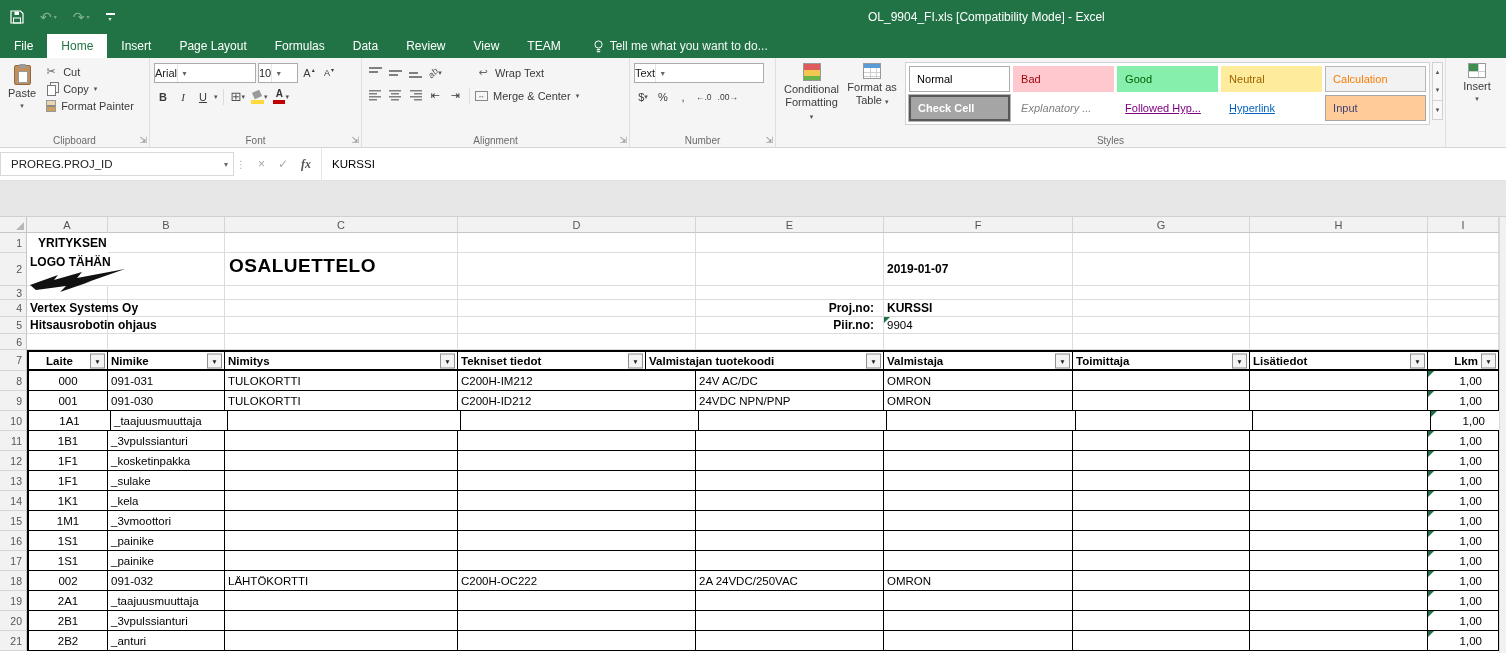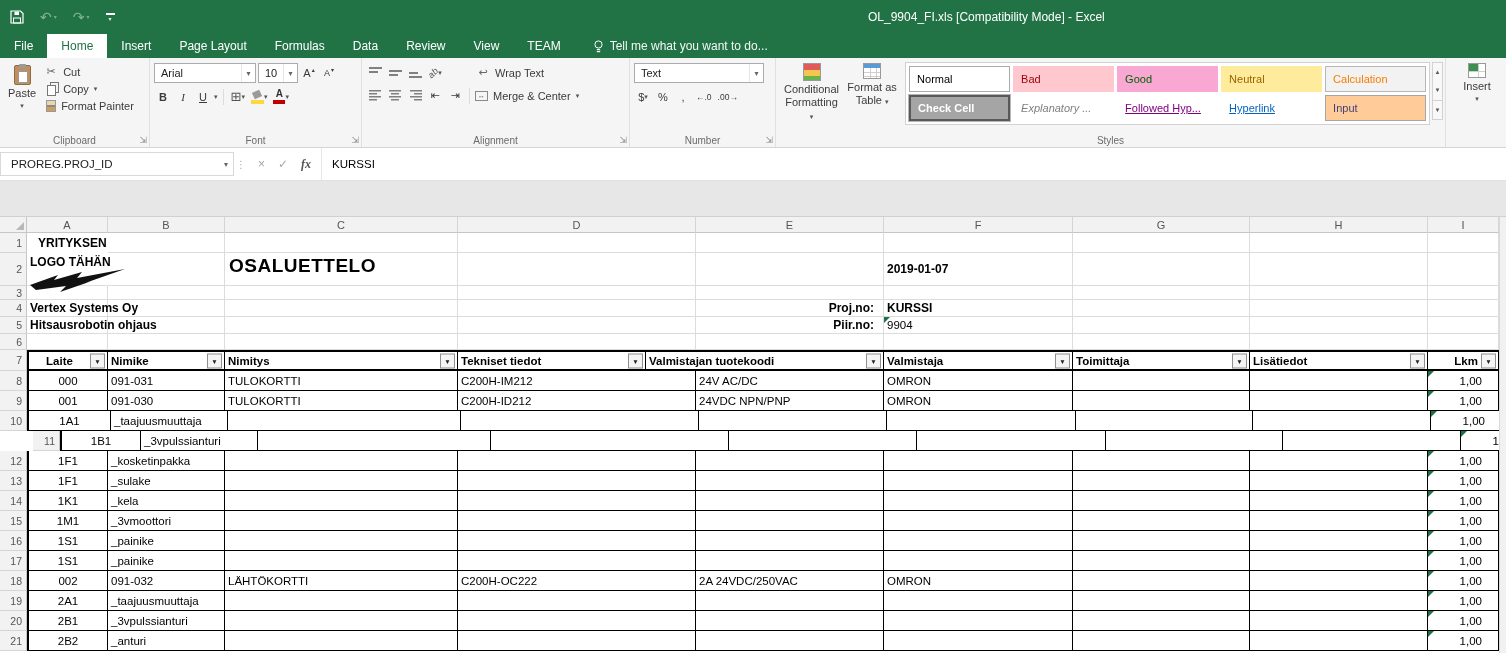--- a/index.html
+++ b/index.html
@@ -30,21 +30,21 @@
   .clip-inner{display:flex}
   .clip-col{display:flex;flex-direction:column;gap:4px;margin-left:4px;margin-top:5px}
   .smallbtn{display:flex;align-items:center;gap:5px;white-space:nowrap;cursor:default}
   .ic-glyph{font-size:11px;color:#666;width:14px;text-align:center}
   .ic-paste{width:17px;height:20px;background:#bf8f5f;border:1px solid #8f6b44;border-radius:2px;position:relative;margin-top:2px}
   .ic-paste .pclip{position:absolute;top:-2px;left:4px;width:7px;height:4px;background:#9a9a9a;border-radius:1px}
   .ic-paste .ppage{position:absolute;left:3px;top:5px;width:10px;height:12px;background:#fff;border:1px solid #999}
   .ic-copy{width:9px;height:11px;border:1px solid #777;background:#fff;box-shadow:3px -3px 0 -1px #f5f5f5,3px -3px 0 0 #777;margin:3px 2px 0 3px}
   .ic-painter{width:10px;height:12px;border:1px solid #999;margin-left:2px;background:linear-gradient(180deg,#e8d7b0 0 4px,#8a8a8a 4px 6px,#caa05f 6px 12px)}
   .smallrow{display:flex;align-items:center;margin:3px 0 4px;gap:2px}
-  .combo{height:20px;background:#fff;border:1px solid #ababab;display:flex;align-items:center;padding-left:6px;color:#222;justify-content:space-between}
+  .combo{height:20px;background:#fff;border:1px solid #ababab;display:flex;align-items:center;color:#222;}
   .carrow{width:14px;align-self:stretch;display:flex;align-items:center;justify-content:center;color:#666;font-size:8px;border-left:1px solid #e6e6e6}
   .tbtn{display:inline-flex;align-items:center;justify-content:center;min-width:18px;height:19px;padding:0 2px;color:#3b3b3b;cursor:default}
   .tbtn.bld{font-weight:bold}
   .tbtn.itl{font-style:italic;font-family:"Liberation Serif",serif}
   .tbtn.unl{text-decoration:underline}
   .tbtn.tiny{font-size:8.5px}
   .supc{font-size:6px;margin-left:1px;align-self:flex-start;margin-top:2px}
   .vdiv{width:1px;height:16px;background:#dcdcdc;margin:0 3px}
   .ic-fill{width:13px;height:14px;position:relative;display:inline-block}
   .ic-fill .bucket{position:absolute;left:2px;top:1px;width:8px;height:7px;background:#9a9a9a;transform:rotate(-25deg)}
@@ -64,21 +64,21 @@
   .g-number .combo{width:130px;margin:3px 0 4px}
   .styles-inner{display:flex}
   .ic-cf{width:18px;height:18px;border:1px solid #999;background:linear-gradient(180deg,#e05c5c 0 6px,#f3c64f 6px 12px,#69b34b 12px 18px)}
   .ic-fat{width:18px;height:16px;border:1px solid #999;background:linear-gradient(#5b9bd5,#5b9bd5) 0 0/18px 4px no-repeat,linear-gradient(#cfcfcf,#cfcfcf) 0 8px/18px 1px no-repeat,linear-gradient(#cfcfcf,#cfcfcf) 0 12px/18px 1px no-repeat,linear-gradient(#cfcfcf,#cfcfcf) 6px 0/1px 16px no-repeat,linear-gradient(#cfcfcf,#cfcfcf) 12px 0/1px 16px no-repeat,#fff}
   .ic-insert{width:18px;height:15px;border:1px solid #999;background:linear-gradient(#3e8e4f,#3e8e4f) 0 0/9px 7px no-repeat,linear-gradient(#cfcfcf,#cfcfcf) 0 7px/18px 1px no-repeat,linear-gradient(#cfcfcf,#cfcfcf) 9px 0/1px 15px no-repeat,#fff}
   .bigbtn-label{line-height:1.2;max-width:62px}
   .gallery{display:grid;grid-template-columns:repeat(5,101px);grid-auto-rows:26px;gap:3px;background:#fff;border:1px solid #d2d2d2;padding:3px;margin:2px 0 0 4px;align-self:flex-start}
   .style-cell{display:flex;align-items:center;padding-left:7px;font-size:11px;border:1px solid transparent;overflow:hidden;white-space:nowrap;cursor:default}
   .st-normal{background:#fff;border-color:#ababab;color:#000}
   .st-bad{background:#ffc7ce;color:#9c0006}
-  .st-good{background:#f9a8d4;color:#006100}
+  .st-good{background:#86efac;color:#006100}
   .st-neutral{background:#ffeb9c;color:#9c6500}
   .st-calc{background:#f2f2f2;color:#fa7d00;border-color:#b7b7b7}
   .st-check{background:#a5a5a5;color:#fff;font-weight:bold;border:2px solid #595959;outline:1px solid #b5b5b5}
   .st-expl{color:#7f7f7f;font-style:italic}
   .st-fhyp{color:#800080;text-decoration:underline}
   .st-hyper{color:#0563c1;text-decoration:underline}
   .st-input{background:#ffcc99;color:#3f3f76;border-color:#a6a6a6}
   .gal-scroll{width:13px;display:flex;flex-direction:column;border:1px solid #d2d2d2;background:#f8f8f8;margin:2px 0 0 2px;height:58px;align-self:flex-start}
   .gal-scroll span{flex:1;display:flex;align-items:center;justify-content:center;font-size:6px;color:#555;cursor:default}
   .gal-scroll .more{border-top:1px solid #d2d2d2}
@@ -584,21 +584,21 @@
         <div class="cell tc" style="width: 238px;"></div>
         <div class="cell tc" style="width: 188px;"></div>
         <div class="cell tc" style="width: 189px;"></div>
         <div class="cell tc" style="width: 177px;"></div>
         <div class="cell tc" style="width: 178px;"></div>
         <div class="cell tc ca-right" style="width: 71px;">
           <div class="err-tri"></div>
           <span class="ctext">1,00</span>
         </div>
       </div>
-      <div class="grow" style="height: 20px; margin-left: 33px;">
+      <div class="grow" style="height: 20px;">
         <div class="rowhdr">11</div>
         <div class="cell tc tc-first ca-center" style="width: 81px;">
           <span class="ctext">1B1</span>
         </div>
         <div class="cell tc" style="width: 117px;">
           <span class="ctext">_3vpulssianturi</span>
         </div>
         <div class="cell tc" style="width: 233px;"></div>
         <div class="cell tc" style="width: 238px;"></div>
         <div class="cell tc" style="width: 188px;"></div>

